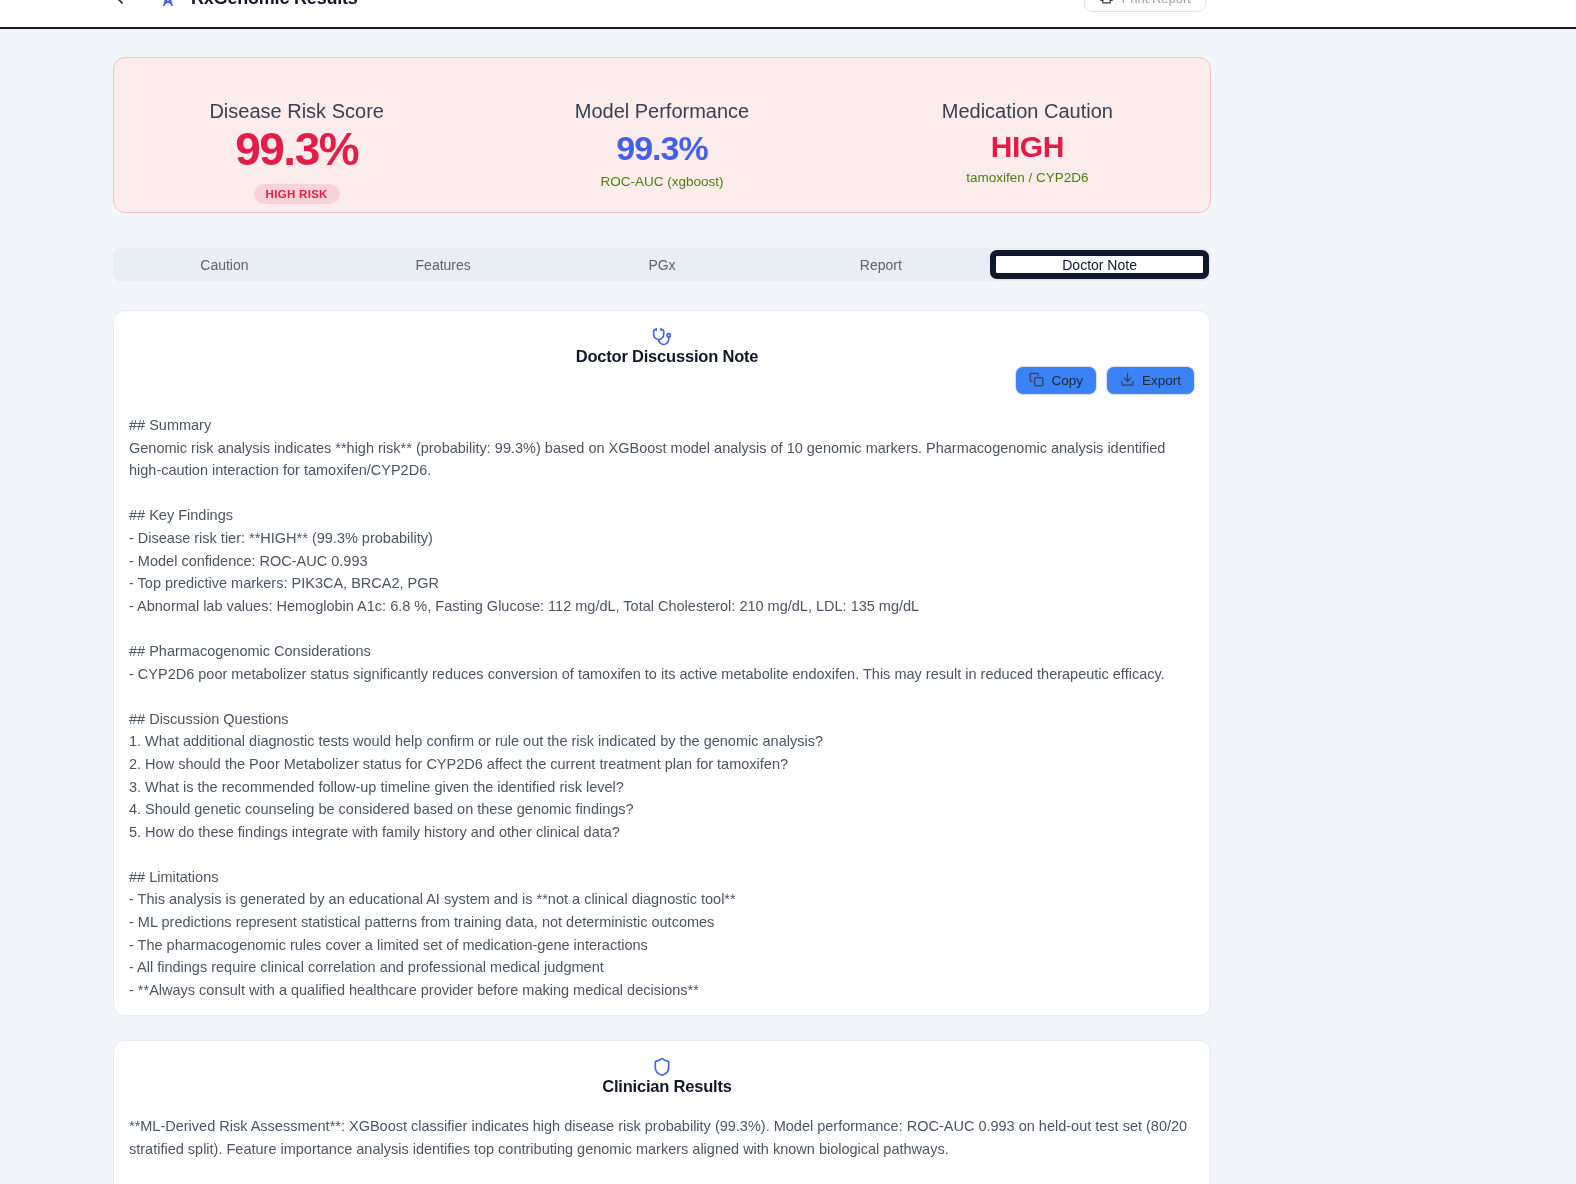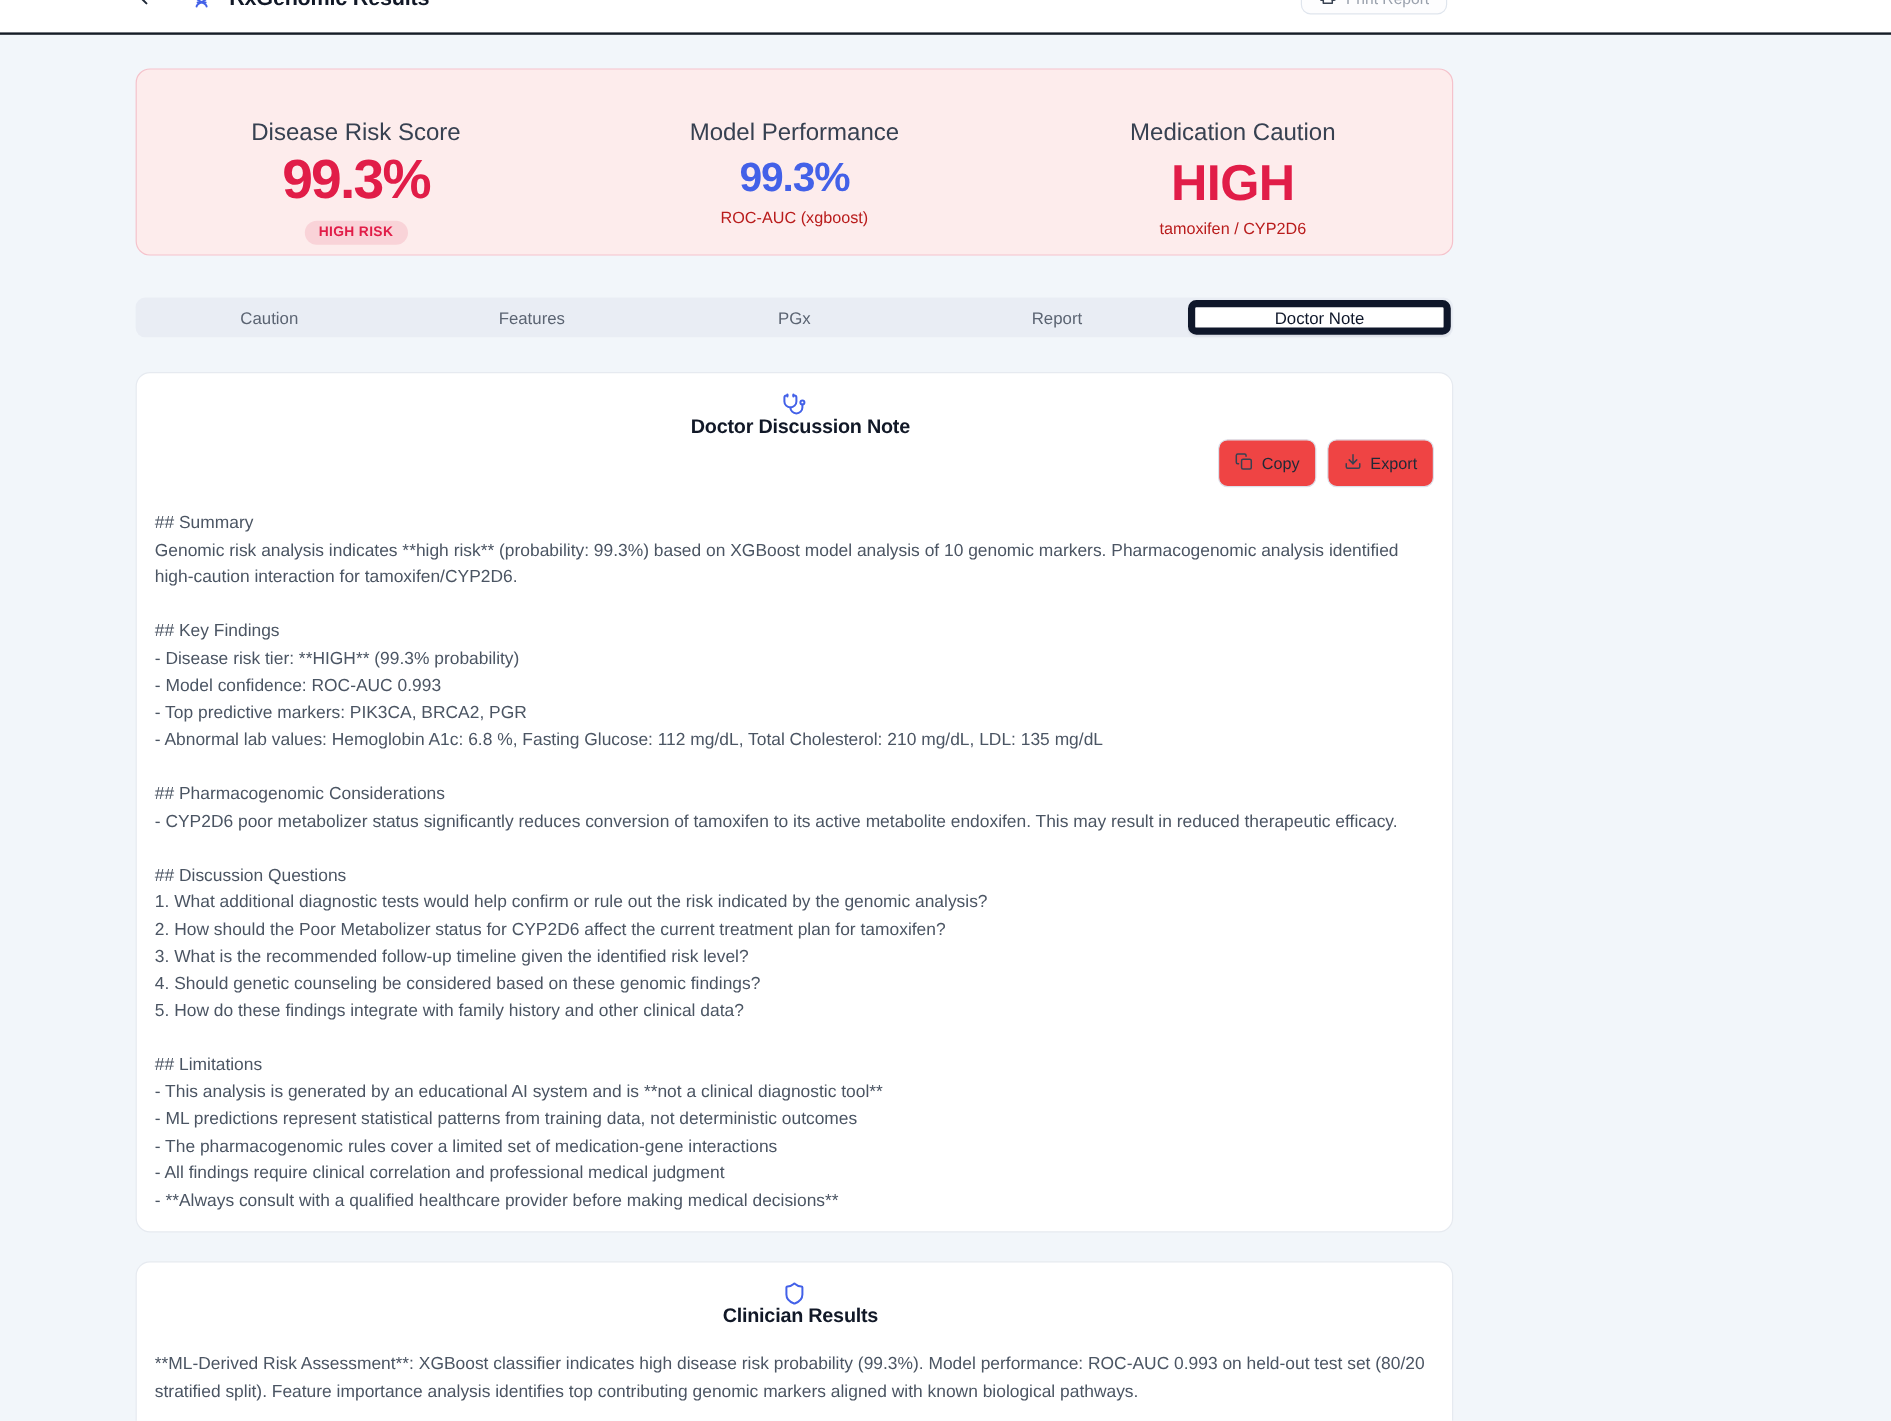--- a/index.html
+++ b/index.html
@@ -51,24 +51,24 @@
   .metric-label { font-size: 20px; color: #374151; }
   .metric-value-xl {
     font-size: 46px; font-weight: bold; letter-spacing: -1.5px;
     color: #e11d48; line-height: 1.08; margin-top: 2px;
   }
   .metric-value-lg {
     font-size: 34px; font-weight: bold; letter-spacing: -1px;
     color: #4361e8; line-height: 1.1; margin-top: 7px;
   }
   .metric-value-md {
-    font-size: 42px; font-weight: bold; letter-spacing: -0.5px;
+    font-size: 30px; font-weight: bold; letter-spacing: -0.5px;
     color: #e11d48; line-height: 1.1; margin-top: 7px;
   }
-  .metric-caption { font-size: 13.5px; color: #b91c1c; margin-top: 7px; }
+  .metric-caption { font-size: 13.5px; color: #4d7c0f; margin-top: 7px; }
   .risk-badge {
     display: inline-block; margin-top: 9px;
     background: rgba(225, 29, 72, 0.12); color: #e11d48;
     font-size: 11.5px; font-weight: bold; letter-spacing: 0.3px;
     padding: 4px 12px; border-radius: 999px;
   }
 
   
   .tabbar {
     margin-top: 35px; height: 33px;
@@ -93,22 +93,22 @@
     padding: 16px 15px 14px 15px;
   }
   .card-note { margin-top: 29px; }
   .card-clinician { margin-top: 24px; }
   .card-head { display: flex; align-items: center; flex-direction: column; }
   .card-head .head-icon { display: inline-flex; color: #4361e8; }
   .card-title { font-size: 16.5px; font-weight: bold; color: #111827; margin-left: 10px; letter-spacing: -0.2px; }
   .head-actions { margin-left: auto; display: flex; gap: 9px; }
   .action-btn {
     display: inline-flex; align-items: center; gap: 7px;
-    height: 40px; padding: 0 13px;
-    background: #ef4444; border: 1px solid #dbe1ea; border-radius: 8px;
+    height: 29px; padding: 0 13px;
+    background: #3b82f6; border: 1px solid #dbe1ea; border-radius: 8px;
     font-size: 13.5px; color: #1f2937; cursor: pointer;
   }
   .action-btn svg { color: #374151; }
 
   .md-body {
     margin-top: 19px;
     font-size: 14.5px; line-height: 22.6px; color: #4b5563;
     white-space: pre-wrap;
   }
 </style>

